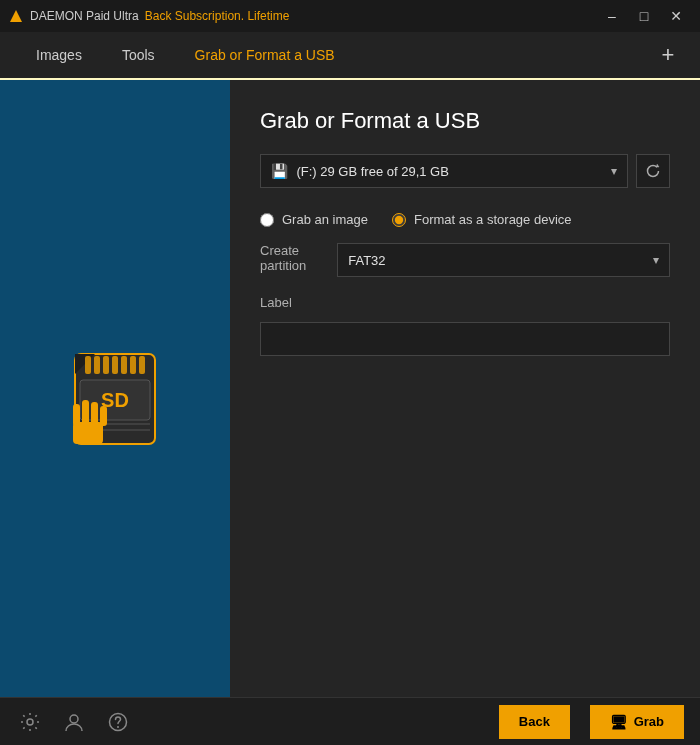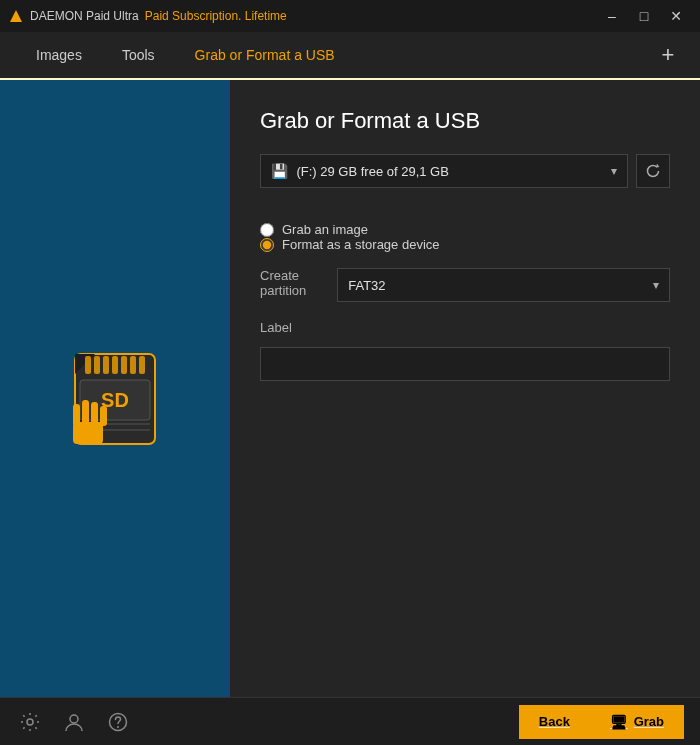--- a/index.html
+++ b/index.html
@@ -178,23 +178,23 @@
       color: #aaa;
       display: flex;
       align-items: center;
       justify-content: center;
       cursor: pointer;
       font-size: 16px;
     }
 
     .radio-group {
       display: flex;
-      flex-direction: column;
-      gap: 0;
-      margin-top: 18px;
+      flex-direction: row;
+      gap: 24px;
+      margin-top: 8px;
     }
     .radio-item {
       display: flex;
       align-items: center;
       gap: 8px;
       cursor: pointer;
       font-size: 13px;
       color: #d0d0d0;
     }
     .radio-item input[type="radio"] {
@@ -260,22 +260,21 @@
       display: flex;
       align-items: center;
       justify-content: center;
       color: #888;
       font-size: 18px;
       cursor: pointer;
     }
     .footer-right {
       display: flex;
       align-items: flex-start;
-      gap: 0;
-      text-decoration: underline;
+      gap: 20px;
     }
     .btn-back {
       height: 34px;
       padding: 0 20px;
       background: #f0a000;
       border: none;
       color: #000;
       font-size: 13px;
       font-weight: 600;
       cursor: pointer;
@@ -299,21 +298,21 @@
   </style>
 </head>
 <body>
 
 <div class="titlebar">
   <div class="titlebar-left">
     <svg class="titlebar-logo" viewBox="0 0 16 16">
       <polygon points="8,2 14,14 2,14" fill="#f0a000"></polygon>
     </svg>
     <span class="titlebar-app">DAEMON Paid Ultra</span>
-    <span class="titlebar-subscription">Paid Subscription. Lifetime</span>
+    <span class="titlebar-subscription">Back Subscription. Lifetime</span>
   </div>
   <div class="titlebar-controls">
     <button class="titlebar-btn">–</button>
     <button class="titlebar-btn">□</button>
     <button class="titlebar-btn close">✕</button>
   </div>
 </div>
 
 <div class="navbar">
   <div class="navbar-left">

